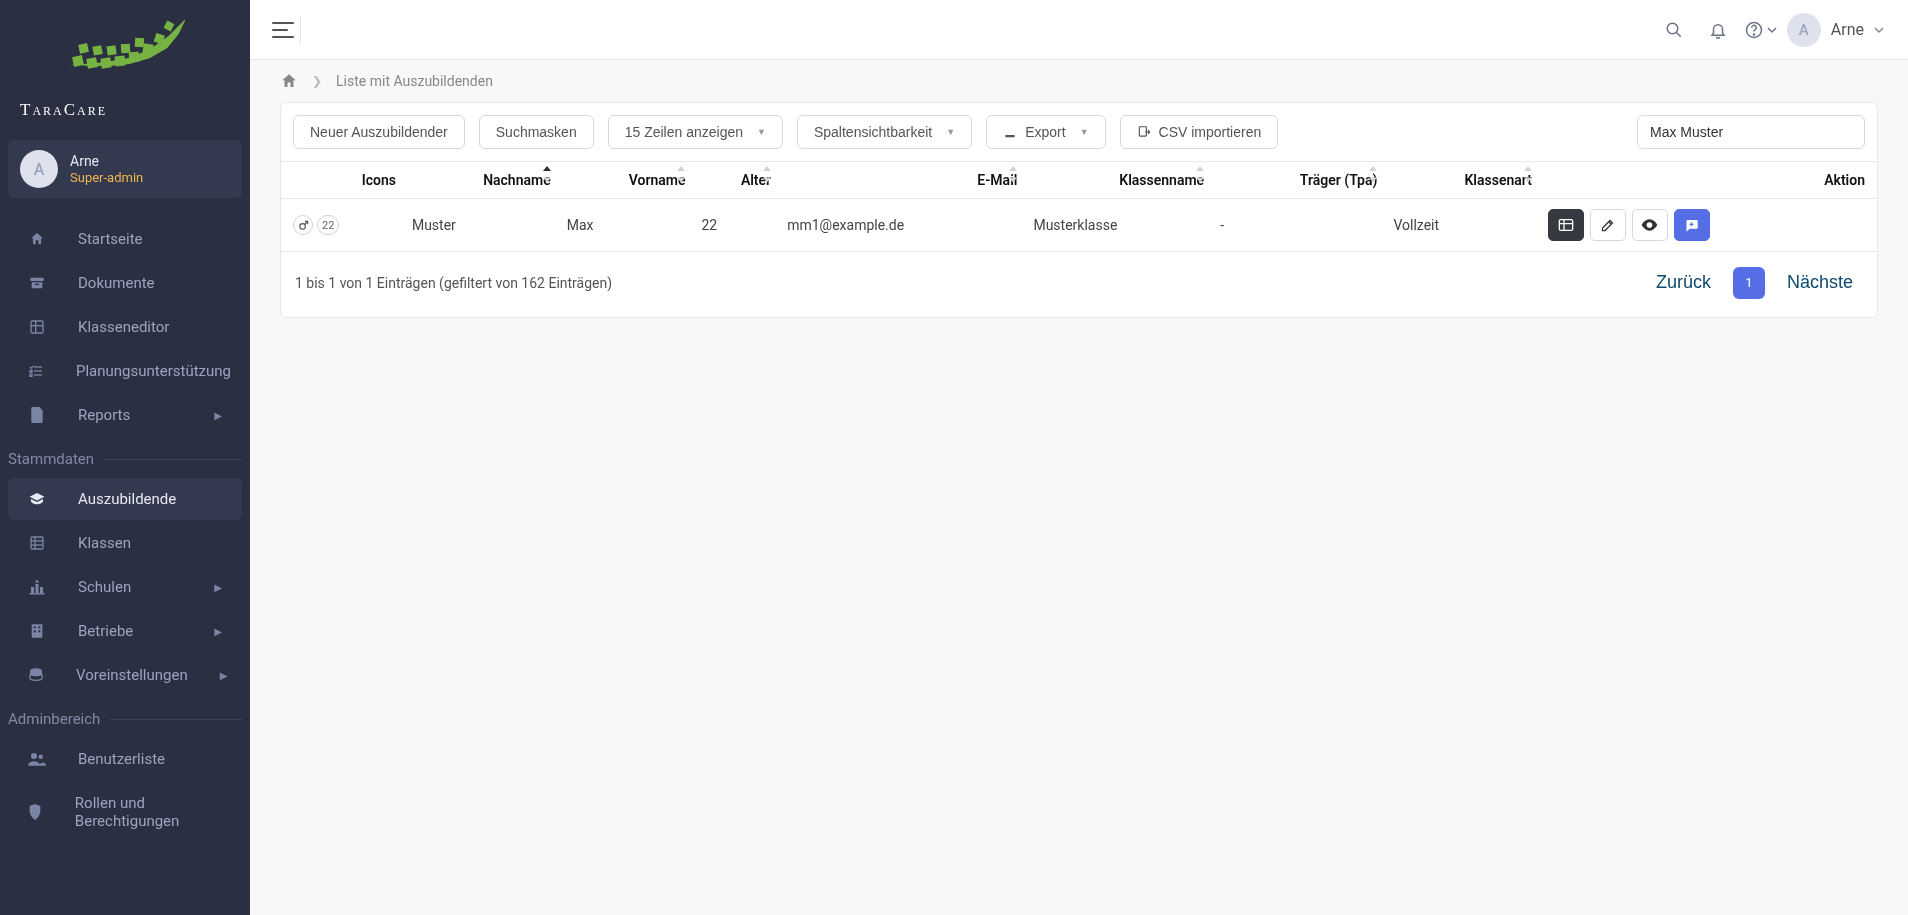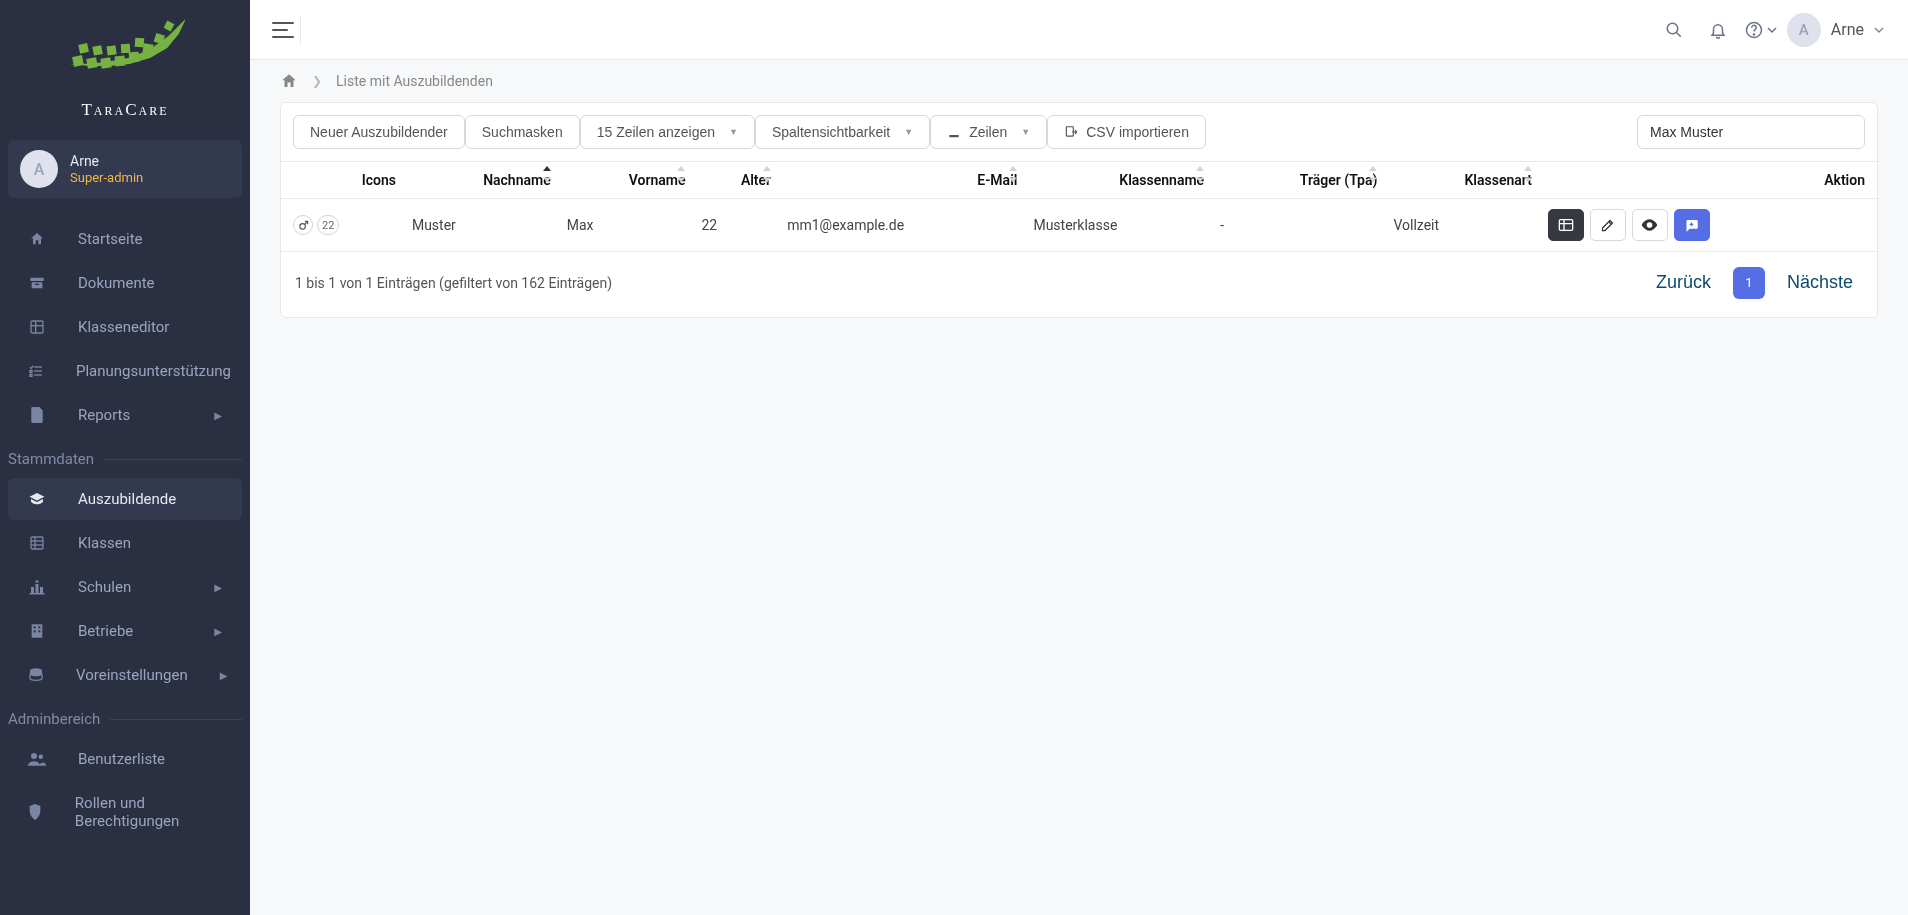--- a/index.html
+++ b/index.html
@@ -17,21 +17,21 @@
     --green:#76b342;
   }
   *{box-sizing:border-box}
   html,body{margin:0;padding:0;height:100%;font-family:-apple-system,BlinkMacSystemFont,"Segoe UI",Roboto,Helvetica,Arial,sans-serif;color:var(--text);}
   body{display:flex;background:var(--bg);min-height:100vh;width:1908px;}
 
   
   .sidebar{width:250px;flex:0 0 250px;background:var(--sidebar);color:#a6b0cf;display:flex;flex-direction:column;overflow-y:auto;position:relative;}
   .sidebar::-webkit-scrollbar{width:6px}
   .sidebar::-webkit-scrollbar-thumb{background:#3a4158;border-radius:3px}
-  .logo{padding:12px 20px 10px;text-align:center;color:#fff}
+  .logo{padding:12px 20px 10px;color:#fff}
   .logo svg{display:block;margin:0 auto}
   .brand-name{font-family:"Trajan Pro",Georgia,serif;letter-spacing:2px;font-size:17px;color:#fff;margin-top:6px;font-variant:small-caps}
   .user-card{margin:10px 8px 14px;background:#333a50;border-radius:6px;display:flex;align-items:center;padding:10px 12px;gap:12px}
   .avatar{width:38px;height:38px;border-radius:50%;background:#dfe2ec;color:#9aa4bb;display:flex;align-items:center;justify-content:center;font-size:16px;font-weight:500}
   .user-card .name{color:#e6e8ef;font-size:14px;line-height:1.2}
   .user-card .role{color:var(--gold);font-size:13px}
   .nav{padding:4px 0 16px}
   .nav-item{display:flex;align-items:center;gap:32px;padding:12px 20px;color:#9aa4bf;font-size:15px;cursor:pointer;position:relative;border-radius:6px;margin:2px 8px}
   .nav-item.active{background:#333a50;color:#e6e8ef}
   .nav-item .ico{width:18px;display:flex;justify-content:center;color:#7a84a3}
@@ -53,21 +53,21 @@
   .top-user{display:flex;align-items:center;gap:10px;cursor:pointer;color:#555}
   .top-user .avatar{width:34px;height:34px;background:#dfe2ec;color:#9aa4bb;font-size:15px}
 
   
   .crumbs{padding:12px 30px 4px;display:flex;align-items:center;gap:14px;color:#888;font-size:14px}
   .crumbs .home-ico{width:18px;height:18px;color:#888}
   .crumbs .sep{color:#bbb;font-size:12px}
 
   
   .card{background:#fff;border-radius:6px;margin:8px 30px 24px;border:1px solid var(--border);overflow:hidden}
-  .toolbar{display:flex;padding:12px 12px;flex-wrap:wrap}
+  .toolbar{display:flex;gap:14px;padding:12px 12px;flex-wrap:wrap}
   .btn{border:1px solid #d5d8de;background:#fff;color:#555;padding:8px 16px;border-radius:6px;font-size:14px;cursor:pointer;display:inline-flex;align-items:center;gap:8px}
   .btn .dd{font-size:9px;color:#999;margin-left:6px}
   .search-wrap{margin-left:auto}
   .search-input{border:1px solid #d5d8de;border-radius:6px;padding:8px 12px;font-size:14px;width:228px;color:#333}
 
   
   table{width:100%;border-collapse:collapse;font-size:14px}
   thead th{text-align:right;font-weight:600;color:#111;padding:10px 8px;border-top:1px solid var(--border);border-bottom:1px solid var(--border);position:relative;white-space:nowrap}
   thead th:first-child{padding-left:12px}
   thead th:last-child{padding-right:12px}
@@ -322,21 +322,21 @@
           <span class="dd">▼</span>
         </button>
       <button class="btn">
           <span>Spaltensichtbarkeit</span>
           <span class="dd">▼</span>
         </button>
       <button class="btn">
         <svg width="14" height="14" viewBox="0 0 24 24" fill="currentColor">
             <path d="M12 3v10m0 0l-4-4m4 4l4-4M4 17h16v4H4z"></path>
           </svg>
-        <span>Zeilen</span>
+        <span>Export</span>
           <span class="dd">▼</span>
       </button>
       <button class="btn">
         <svg width="14" height="14" viewBox="0 0 24 24" fill="currentColor">
             <rect x="4" y="3" width="12" height="16" rx="1" fill="none" stroke="currentColor" stroke-width="2"></rect>
             <path d="M14 12h8m0 0l-3-3m3 3l-3 3" stroke="currentColor" stroke-width="2" fill="none"></path>
           </svg>
         <span>CSV importieren</span>
       </button>
       <div class="search-wrap">

